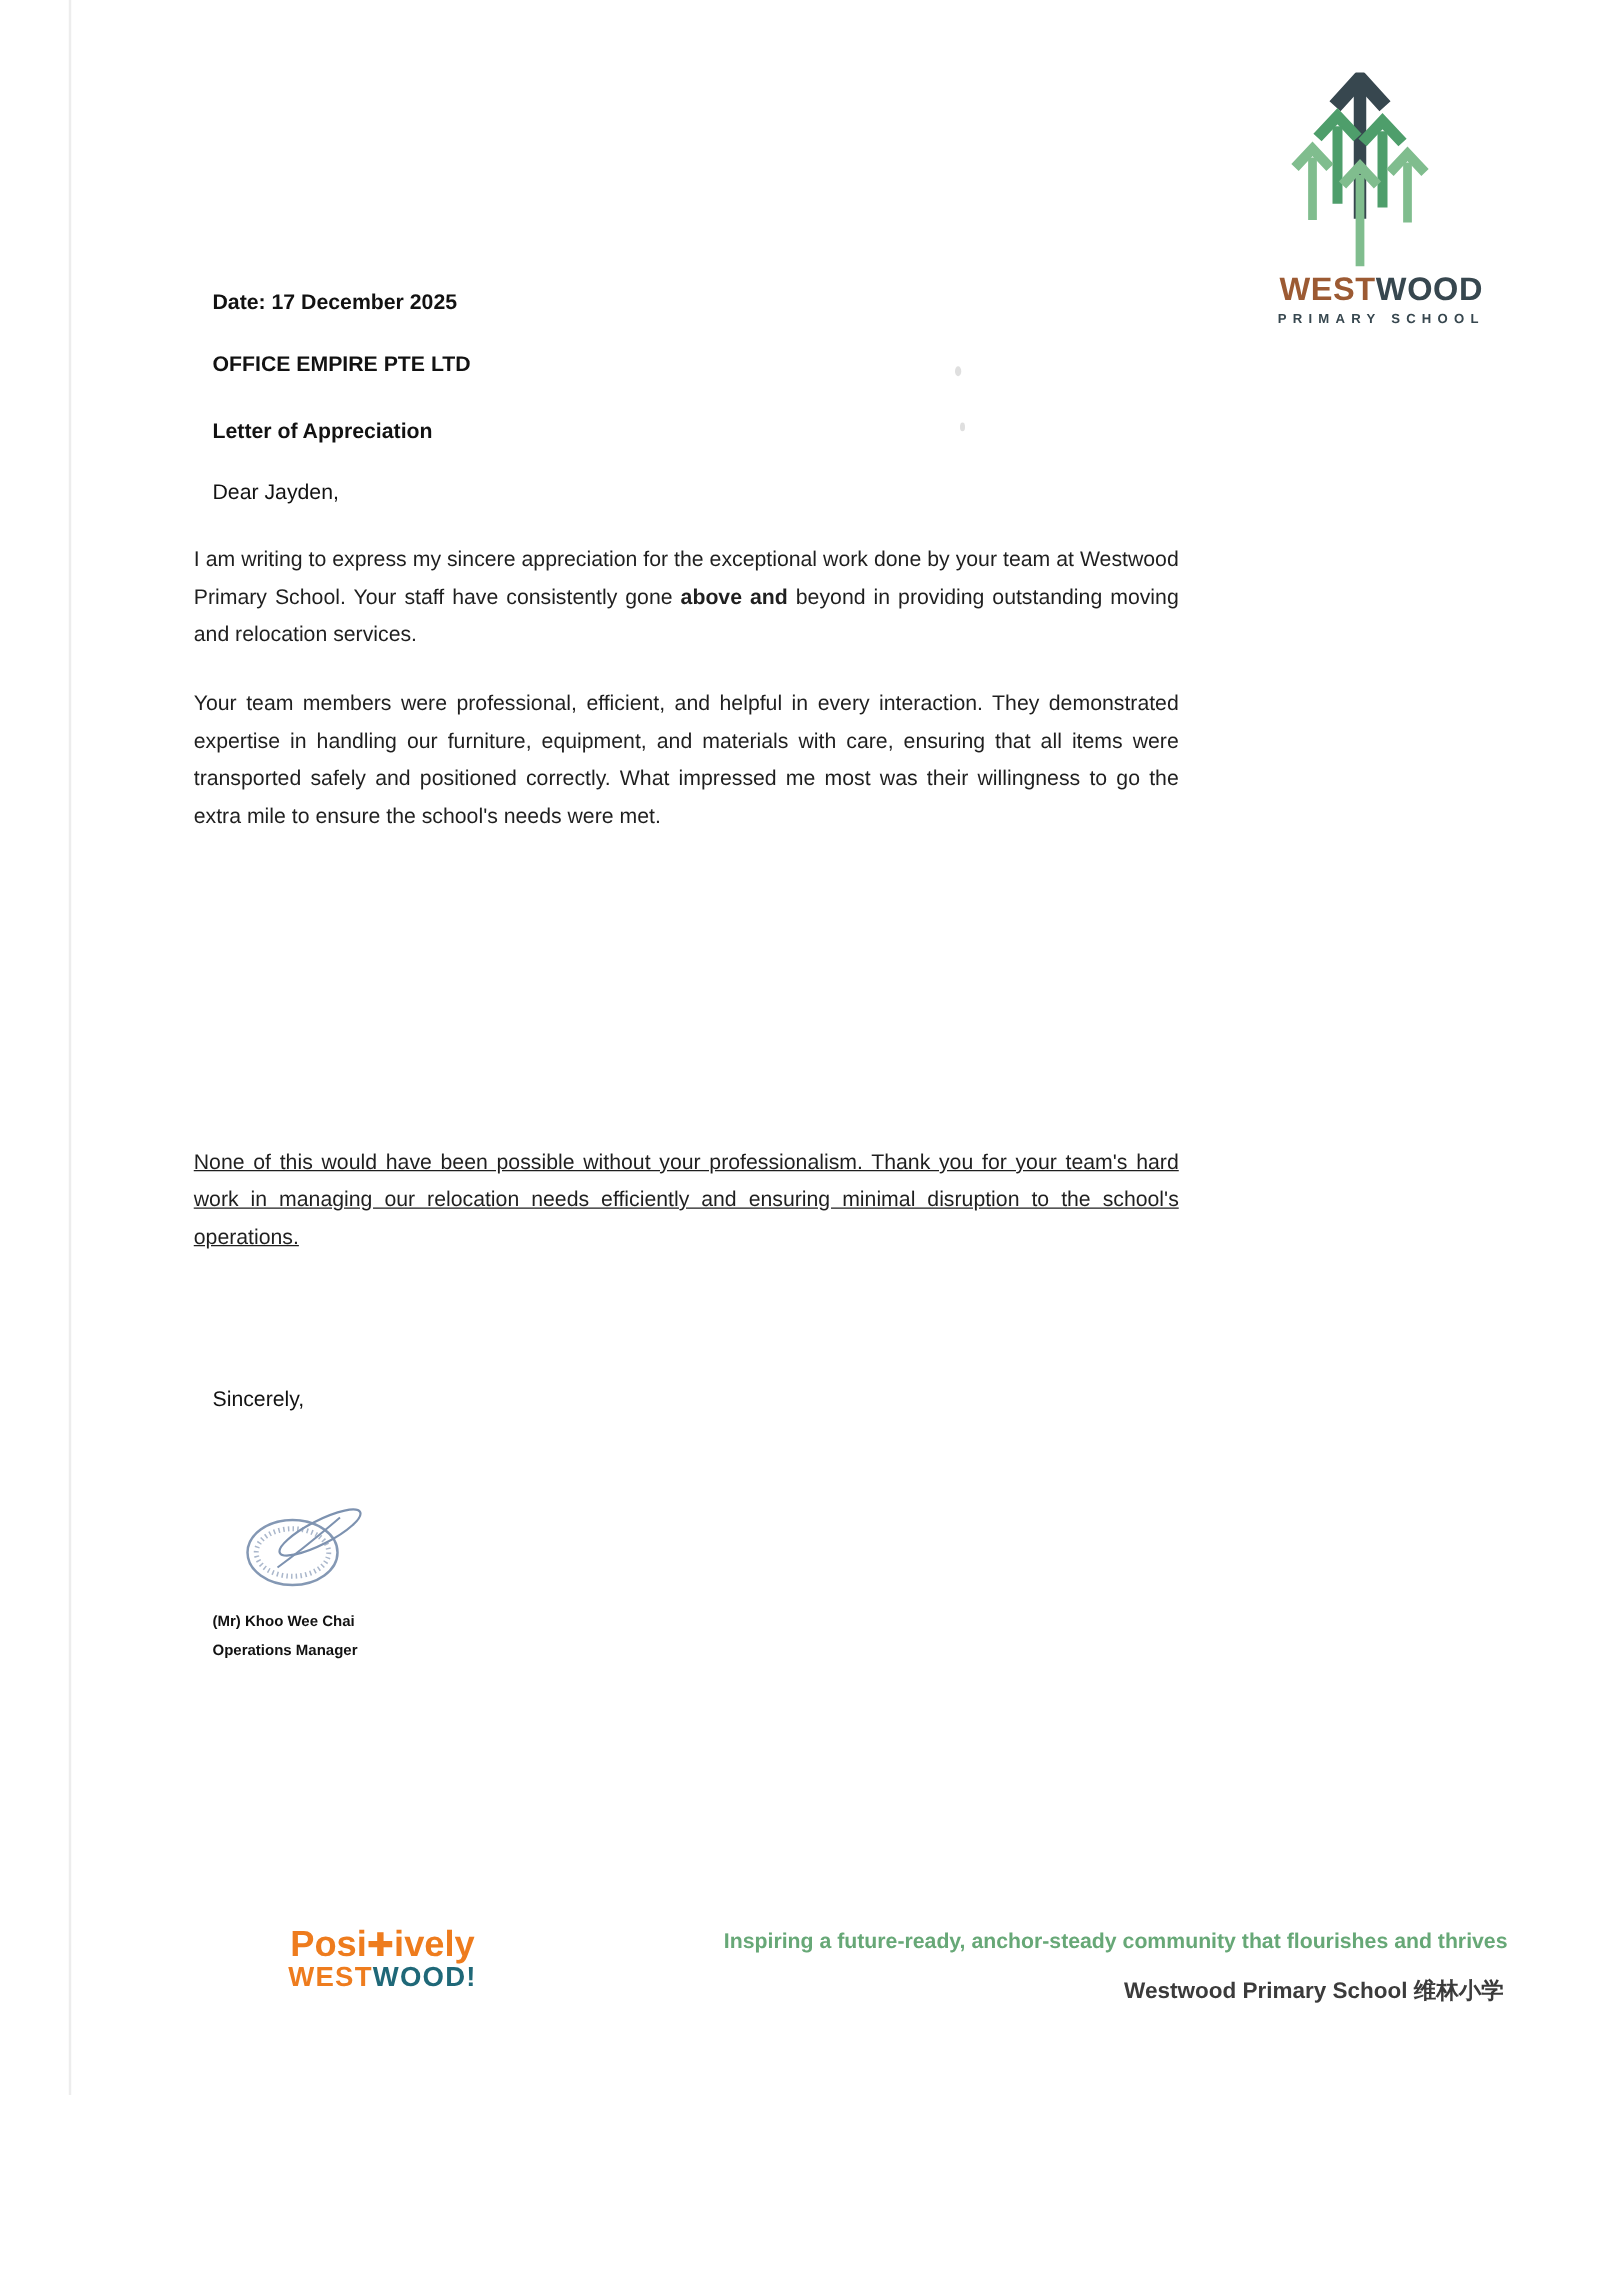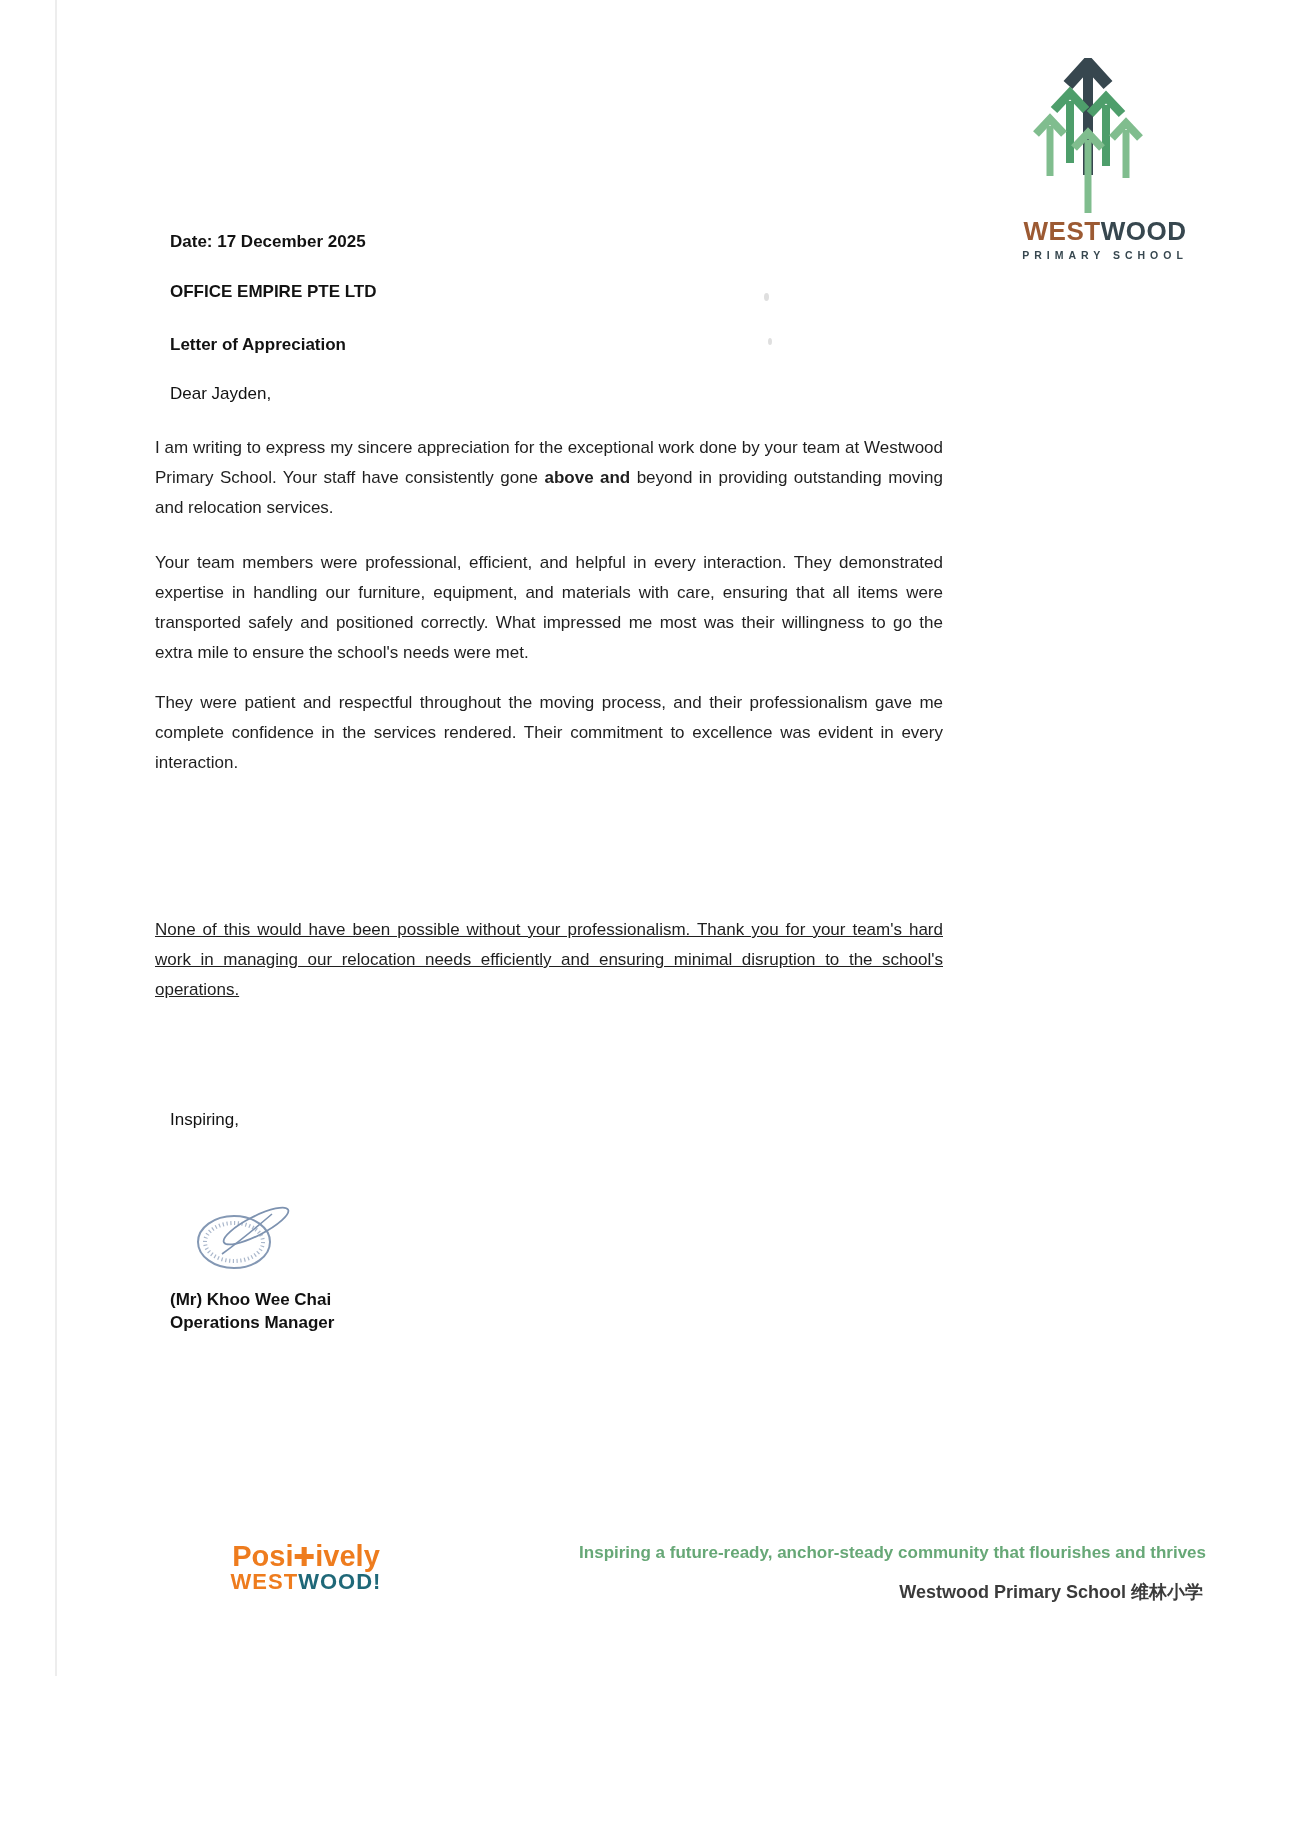--- a/index.html
+++ b/index.html
@@ -35,21 +35,21 @@
   .h-line{position:absolute;left:170px;width:788px;font-weight:bold;font-size:17px;color:#121212;}
   .body-par{
     position:absolute;left:155px;width:788px;
     font-size:17px;line-height:30px;text-align:justify;color:#1f1f1f;
   }
   .plain{font-weight:normal;}
   .bold-inline{font-weight:bold;}
 
   
   .stamp{position:absolute;left:192px;top:1204px;}
-  .signer{position:absolute;left:170px;font-weight:bold;font-size:17px;color:#121212;}
+  .signer{position:absolute;left:170px;font-weight:bold;font-size:12px;color:#121212;}
 
   
   .pw-logo{
     position:absolute;left:186px;top:1540px;width:240px;text-align:center;white-space:nowrap;
   }
   .pw-line1{font-weight:bold;font-size:29px;color:#ee7c1e;letter-spacing:0;}
   .pw-plus{color:#ee7c1e;font-size:26px;}
   .pw-line2{font-weight:bold;font-size:22px;letter-spacing:1px;margin-top:-4px;}
   .pw-west{color:#ee7c1e;}
   .pw-wood{color:#1f6878;}
@@ -104,24 +104,23 @@
 
   <div class="h-line" style="top:232px;">Date: 17 December 2025</div>
   <div class="h-line" style="top:282px;">OFFICE EMPIRE PTE LTD</div>
   <div class="h-line" style="top:335px;">Letter of Appreciation</div>
   <div class="h-line plain" style="top:384px;font-weight:normal;">Dear Jayden,</div>
 
   <div class="body-par" style="top:433px;">
     <span>I am writing to express my sincere appreciation for the exceptional work done by your team at Westwood Primary School. Your staff have consistently gone </span><span class="bold-inline">above and</span><span> beyond in providing outstanding moving and relocation services.</span>
   </div>
   <div class="body-par" style="top:548px;">Your team members were professional, efficient, and helpful in every interaction. They demonstrated expertise in handling our furniture, equipment, and materials with care, ensuring that all items were transported safely and positioned correctly. What impressed me most was their willingness to go the extra mile to ensure the school's needs were met.</div>
-  <div class="body-par" style="top:688px;">They were patient and respectful throughout the moving process, and their professionalism gave me complete confidence in the services rendered. Their commitment to excellence was evident in every interaction.</div>
   <div class="body-par" style="top:915px;text-decoration:underline;">None of this would have been possible without your professionalism. Thank you for your team's hard work in managing our relocation needs efficiently and ensuring minimal disruption to the school's operations.</div>
 
-  <div class="h-line plain" style="top:1110px;font-weight:normal;">Inspiring,</div>
+  <div class="h-line plain" style="top:1110px;font-weight:normal;">Sincerely,</div>
 
   <div class="stamp">
     <svg width="120" height="72" viewBox="0 0 120 72">
       <ellipse cx="42" cy="38" rx="36" ry="26" fill="none" stroke="#8498b4" stroke-width="2"></ellipse>
       <ellipse cx="42" cy="38" rx="29" ry="19" fill="none" stroke="#8e9fba" stroke-width="4" stroke-dasharray="1.2,2.6" opacity="0.75"></ellipse>
       <ellipse cx="64" cy="22" rx="36" ry="9.5" fill="none" stroke="#7d92b0" stroke-width="1.8" transform="rotate(-27 64 22)"></ellipse>
       <path d="M30 50 Q 52 34 80 10" fill="none" stroke="#7d92b0" stroke-width="1.6"></path>
     </svg>
   </div>
   <div class="signer" style="top:1290px;">(Mr) Khoo Wee Chai</div>

